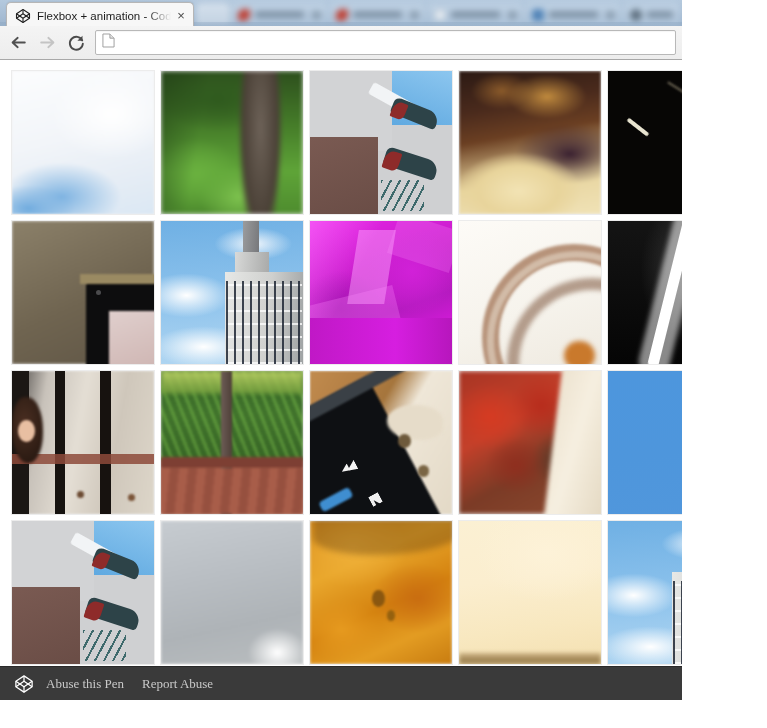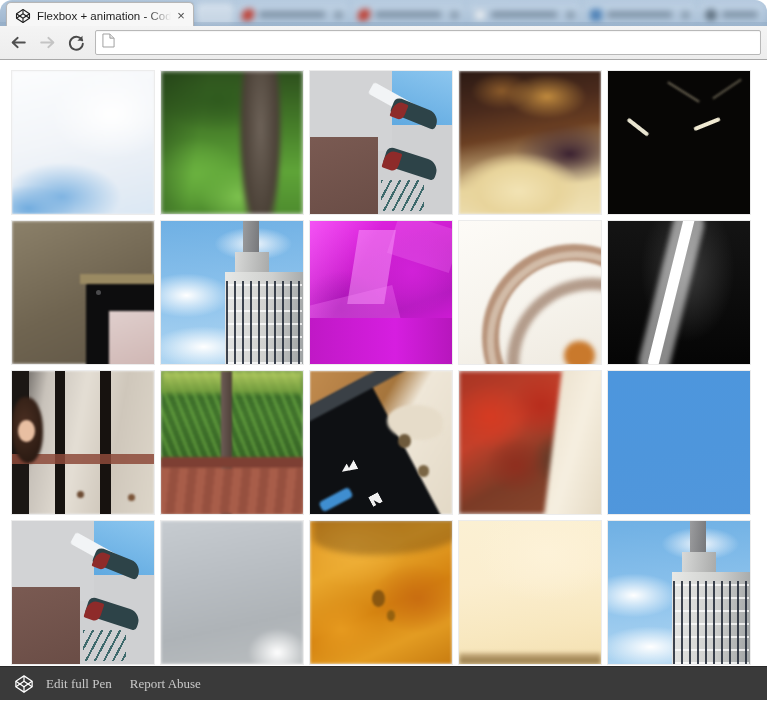--- a/index.html
+++ b/index.html
@@ -7,24 +7,23 @@
   html, body {
     width: 767px;
     height: 728px;
     overflow: hidden;
     font-family: "Liberation Sans", sans-serif;
     background: #ffffff;
   }
 
   #app {
     position: relative;
-    width: 767px;
+    width: 682px;
     height: 728px;
     overflow: hidden;
-    border-radius: 12px;
   }
 
   
   .tabstrip {
     position: relative;
     height: 26px;
     background: linear-gradient(to bottom, #b4c9de 0%, #a7bdd4 60%, #9db4cd 100%);
     overflow: hidden;
   }
   .tabstrip-shade {
@@ -529,18 +528,18 @@
       <span class="pen-logo">
         <svg viewBox="0 0 32 32" width="20" height="20">
           <g fill="none" stroke="#ffffff" stroke-width="2" stroke-linejoin="round">
             <path d="M16 3 L29 11.5 L29 20.5 L16 29 L3 20.5 L3 11.5 Z"></path>
             <path d="M16 3 L16 11.5 M16 20.5 L16 29"></path>
             <path d="M3 11.5 L16 20.5 L29 11.5"></path>
             <path d="M3 20.5 L16 11.5 L29 20.5"></path>
           </g>
         </svg>
       </span>
-      <a class="pen-link">Edit full Pen</a>
+      <a class="pen-link">Abuse this Pen</a>
       <a class="pen-link">Report Abuse</a>
     </div>
 
   </div>
 </div>
 
 </body></html>

